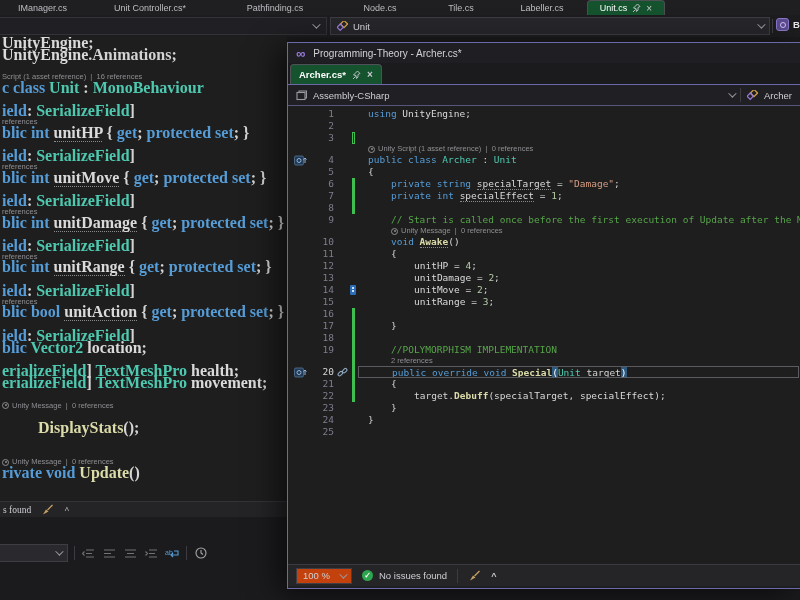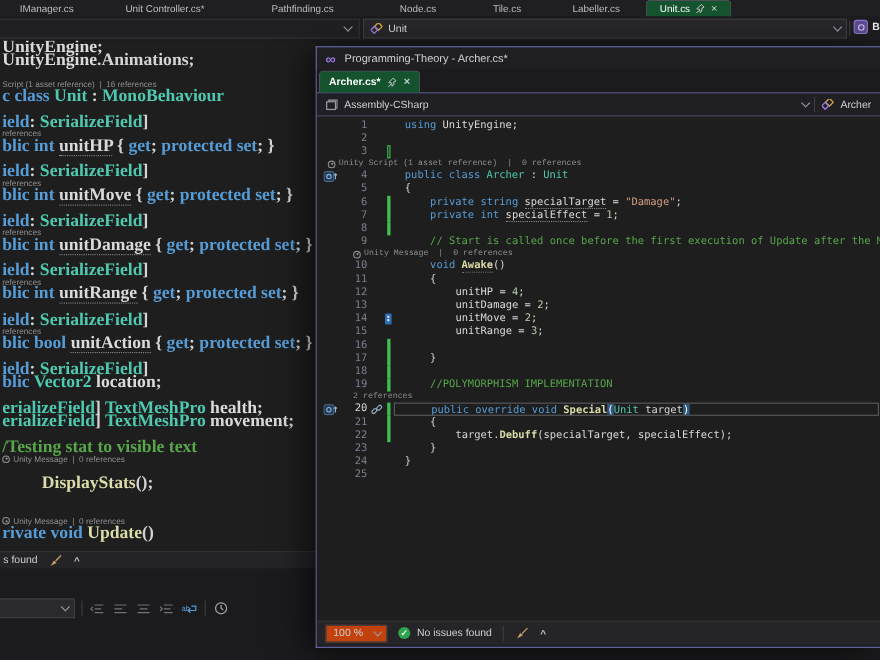--- a/index.html
+++ b/index.html
@@ -41,21 +41,21 @@
   .caret-up { color:#c3c3c9; font-size:9px; font-weight:bold; }
 
   
   #bg-editor { left:0; top:37px; width:287px; height:464px; background:#1e1e1e; overflow:hidden; }
   .brow { height:11.8px; line-height:11.8px; font-family:Liberation Serif, serif;
     font-size:16px; font-weight:700; white-space:pre; padding-left:2px; }
   .brow.lens { height:9.5px; line-height:9.5px; font-family:"Liberation Sans", sans-serif;
     font-size:7.5px; font-weight:400; color:#8f8f94; display:flex; align-items:center; gap:3px; }
   #bg-status { left:0; top:501px; width:287px; height:16px; background:#242427;
     border-top:1px solid #333338; display:flex; align-items:center; gap:10px;
-    padding-left:3px; font-size:9.5px; color:#cfcfd4; }
+    padding-left:3px; font-size:9.5px; color:#cfcfd4;font-family:Liberation Serif, serif; }
   #bg-panel { left:0; top:517px; width:287px; height:83px; background:#1b1b1e; }
   #bg-toolbar { position:absolute; left:0; top:26px; height:20px; width:287px;
     display:flex; align-items:center; gap:6px; }
   .tb-combo { width:68px; height:18px; background:#2a2a2e; border:1px solid #3d3d43;
     border-left:none; display:flex; align-items:center; justify-content:flex-end; padding-right:6px; }
   .tb-icon { width:15px; height:13px; opacity:.55; display:flex; align-items:center; justify-content:center; }
   .tb-icon.blue { opacity:1; }
 
   
   #float-win { left:287px; top:42px; width:513px; height:547px; background:#1f1f23;
@@ -69,22 +69,22 @@
   #fw-tab { margin-left:2px; height:20px; background:#14532d; border:1px solid #50505a;
     border-bottom:none; border-radius:4px 4px 0 0; display:flex; align-items:center;
     gap:6px; padding:0 8px; font-size:9.5px; font-weight:bold; color:#ffffff; }
   #fw-nav { height:21px; background:#202024; border-bottom:1px solid #55557e;
     display:flex; align-items:center; gap:6px; padding:0 8px; font-size:9.5px; color:#cfcfd4; }
   #fw-nav .spacer { flex:1; }
   #fw-editor { position:relative; height:458px; background:#1e1e1e; overflow:hidden; padding-top:2px; }
 
   .frow { display:flex; height:12px; line-height:12px; font-family:"DejaVu Sans Mono", monospace;
     font-size:9.5px; font-weight:500; white-space:pre; }
-  .frow.lensrow { height:10px; line-height:10px; font-family:Liberation Mono, monospace;
-    font-size:7.5px; color:#8f8f94; font-weight:400;flex-direction:column; }
+  .frow.lensrow { height:10px; line-height:10px; font-family:Liberation Sans, sans-serif;
+    font-size:7.5px; color:#8f8f94; font-weight:400; }
   .gcol  { width:24px; display:flex; align-items:center; justify-content:center; flex:none; }
   .lnum  { width:22px; text-align:right; color:#7d7d8f; flex:none; }
   .lnum.cur { color:#d6d6da; }
   .lkcol { width:16px; display:flex; align-items:center; justify-content:center; flex:none; }
   .barcol{ width:8px; position:relative; flex:none; }
   .barcol .bar { position:absolute; left:2px; top:0; bottom:0; width:3px; }
   .bar.solid { background:#3fbf4f; }
   .bar.outline { border:1px solid #3fbf4f; width:3px; }
   .bar.doc { top:1px; bottom:1px; width:6px; left:0; background:#2d6db5; border-radius:1px; }
   .bar.doc:after { content:""; position:absolute; left:1.5px; top:2px; width:2px; height:1.5px;
@@ -194,21 +194,20 @@
       <div class="brow"><span class="kw">ield</span><span class="pl">: </span><span class="ty">SerializeField</span><span class="pl">]</span></div>
       <div class="brow lens"><span>references</span></div>
       <div class="brow"><span class="kw">blic bool </span><span class="fl dot">unitAction</span><span class="pl"> { </span><span class="kw">get</span><span class="pl">; </span><span class="kw">protected set</span><span class="pl">; }</span></div>
       <div class="brow"></div>
       <div class="brow"><span class="kw">ield</span><span class="pl">: </span><span class="ty">SerializeField</span><span class="pl">]</span></div>
       <div class="brow"><span class="kw">blic </span><span class="ty">Vector2</span><span class="pl"> </span><span class="fl">location</span><span class="pl">;</span></div>
       <div class="brow"></div>
       <div class="brow"><span class="ty">erializeField</span><span class="pl">] </span><span class="ty">TextMeshPro</span><span class="pl"> </span><span class="fl">health</span><span class="pl">;</span></div>
       <div class="brow"><span class="ty">erializeField</span><span class="pl">] </span><span class="ty">TextMeshPro</span><span class="pl"> </span><span class="fl">movement</span><span class="pl">;</span></div>
       <div class="brow"></div>
-      <div class="brow"><span class="cm">/Testing stat to visible text</span></div>
       <div class="brow lens"><span class="lens-unity"></span><span>Unity Message  |  0 references</span></div>
       <div class="brow"></div>
       <div class="brow" style="padding-left: 38px;"><span class="me">DisplayStats</span><span class="pl">();</span></div>
       <div class="brow"></div>
       <div class="brow"></div>
       <div class="brow lens"><span class="lens-unity"></span><span>Unity Message  |  0 references</span></div>
       <div class="brow"><span class="kw">rivate void </span><span class="me">Update</span><span class="pl">()</span></div>
     </div>
 
   <div id="bg-status" class="abs">

